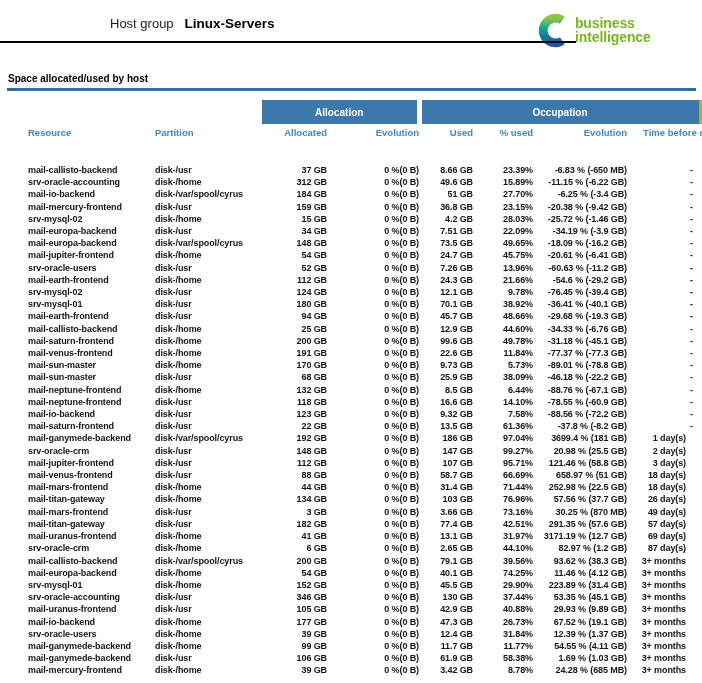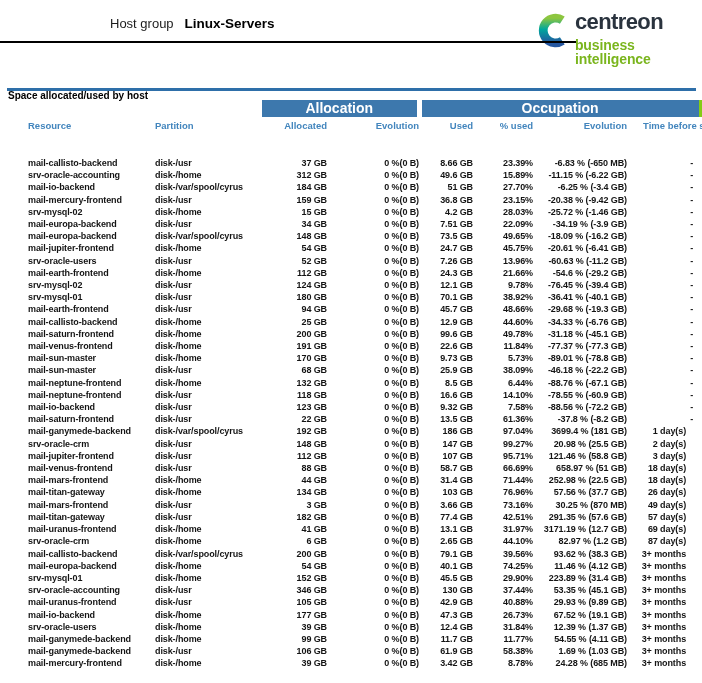--- a/index.html
+++ b/index.html
@@ -12,30 +12,30 @@
   
   .report-title{position:absolute;left:110px;top:16px;font-size:13px;color:#1c1c1c;white-space:nowrap;}
   .report-title .grp{font-weight:bold;font-size:13.5px;color:#000;}
   .logo{position:absolute;left:536px;top:11px;display:flex;align-items:flex-start;}
   .logo svg{width:35px;height:35px;margin-right:7px;margin-top:2px;}
   .logo-text{display:flex;flex-direction:column;line-height:1;}
   .logo-name{font-weight:bold;font-size:22px;letter-spacing:-0.6px;color:var(--logo-navy,#2a333e);}
   .logo-sub{font-weight:bold;font-size:14px;color:var(--logo-green,#7ab51d);margin-top:5px;letter-spacing:-0.1px;}
   .header-rule{position:absolute;left:0;top:41px;width:576px;height:2px;background:#000;}
   
-  .section-title{position:absolute;left:8px;top:73px;font-size:10px;font-weight:bold;color:#000;margin-top:17px;}
+  .section-title{position:absolute;left:8px;top:73px;font-size:10px;font-weight:bold;color:#000;}
   .section-rule{position:absolute;left:7px;top:88px;width:689px;height:3px;background:var(--rule-blue,#2e6fa9);}
   
   .table-wrap{position:absolute;left:7px;top:100px;width:695px;}
   table{border-collapse:collapse;table-layout:fixed;width:695px;}
   col.c1{width:148px;} col.c2{width:107px;} col.c3{width:65px;} col.c4{width:92px;}
   col.c5{width:54px;} col.c6{width:60px;} col.c7{width:94px;} col.c8{width:75px;}
   th,td{margin:0;padding:0;white-space:nowrap;overflow:visible;}
-  th.band{background:var(--band-blue,#3d78ad);color:#fff;font-size:14px;font-weight:bold;
-          text-align:center;height:17px;line-height:13px;}
+  th.band{background:var(--band-blue,#3d78ad);color:#fff;font-size:10px;font-weight:bold;
+          text-align:center;height:24px;line-height:13px;}
   th.band.occ{border-left:5px solid #fff;border-right:7px solid #84cc16;}
   tr.labels th{color:var(--header-blue,#4285bd);font-size:9.5px;font-weight:bold;
                vertical-align:top;padding-top:3px;height:40px;line-height:11px;box-sizing:border-box;}
   tr.labels th.left{text-align:left;margin-top:16px;}
   tr.labels th.right{text-align:right;}
   th.first,td:first-child{padding-left:21px;text-align:left;}
   tr.labels th.c8h{padding-right:7px;}
   tr.labels th.c8h span{display:inline-block;width:52px;text-align:right;}
   tbody td{font-size:9px;font-weight:bold;color:#141414;line-height:12.2px;text-align:right;letter-spacing:-0.1px;}
   tbody td:first-child,tbody td:nth-child(2){text-align:left;}
@@ -56,21 +56,20 @@
     <defs>
       <linearGradient id="cgrad" x1="0" y1="0" x2="0" y2="1">
         <stop offset="0" stop-color="#8dc63f"></stop>
         <stop offset="0.45" stop-color="#00a79d"></stop>
         <stop offset="1" stop-color="#2456a0"></stop>
       </linearGradient>
     </defs>
     <path d="M33 7 A 15.5 15.5 0 1 0 33 33" fill="none" stroke="url(#cgrad)" stroke-width="11"></path>
   </svg>
   <div class="logo-text">
-    <span class="logo-name">centreon</span>
     <span class="logo-sub">business intelligence</span>
   </div>
 </div>
 
 <div class="header-rule"></div>
 
 <div class="section-title">Space allocated/used by host</div>
 <div class="section-rule"></div>
 
 <div class="table-wrap">

